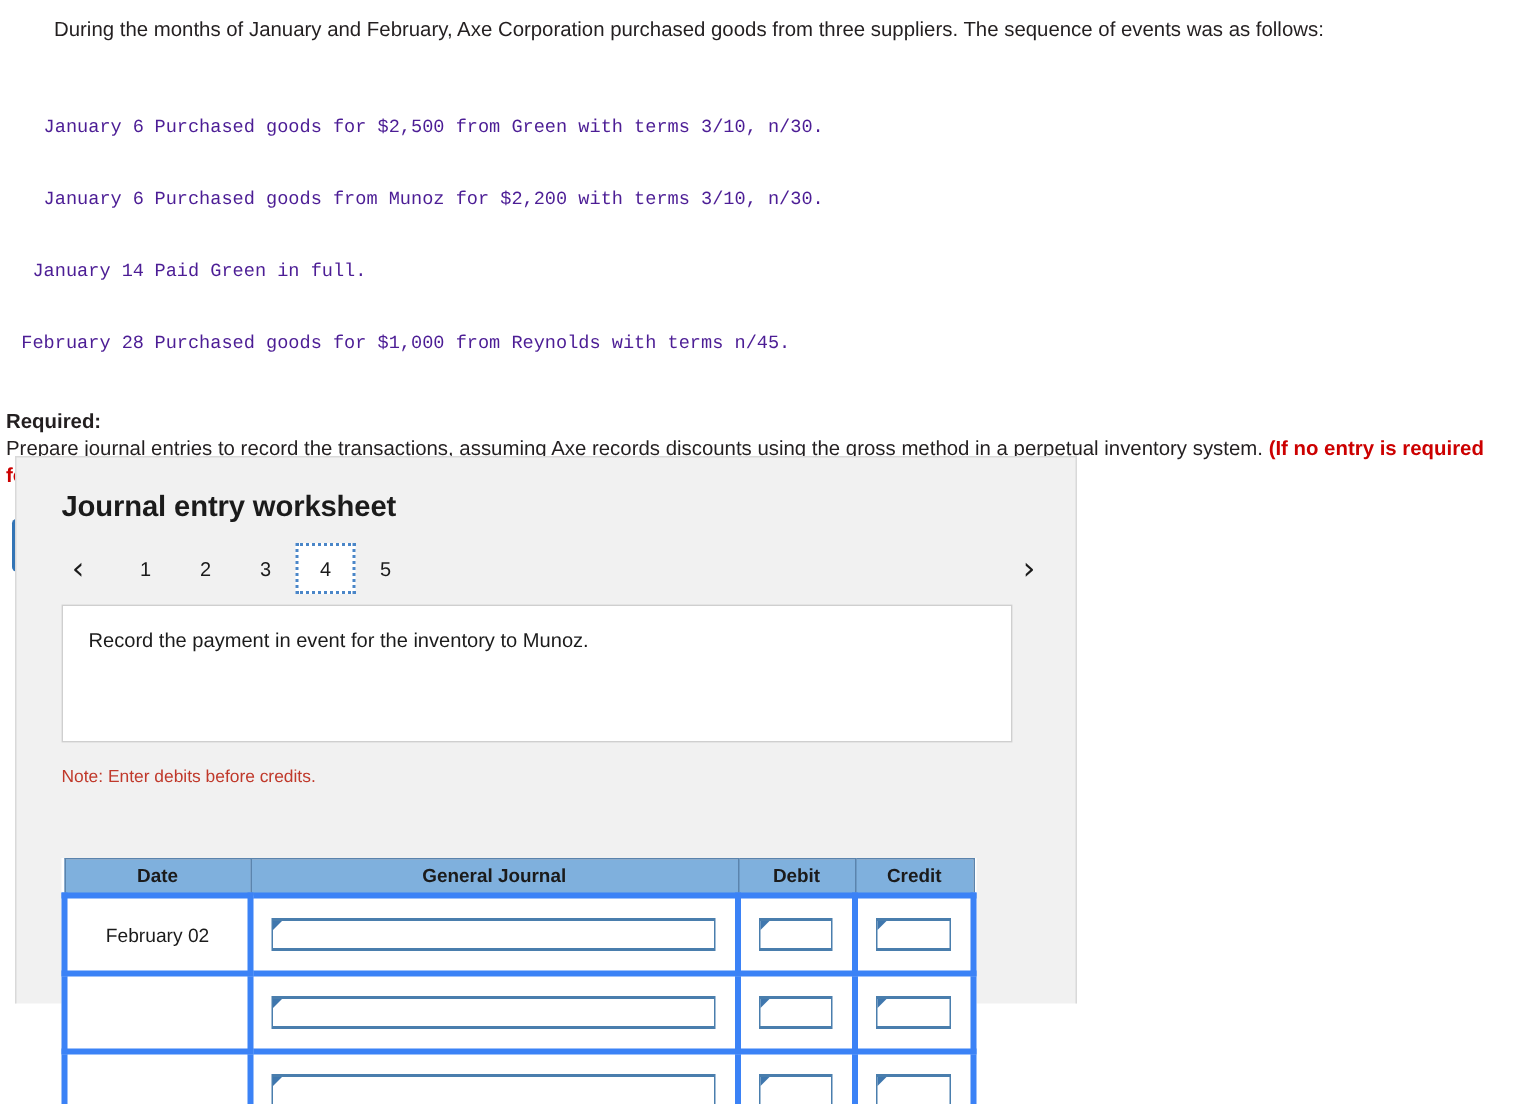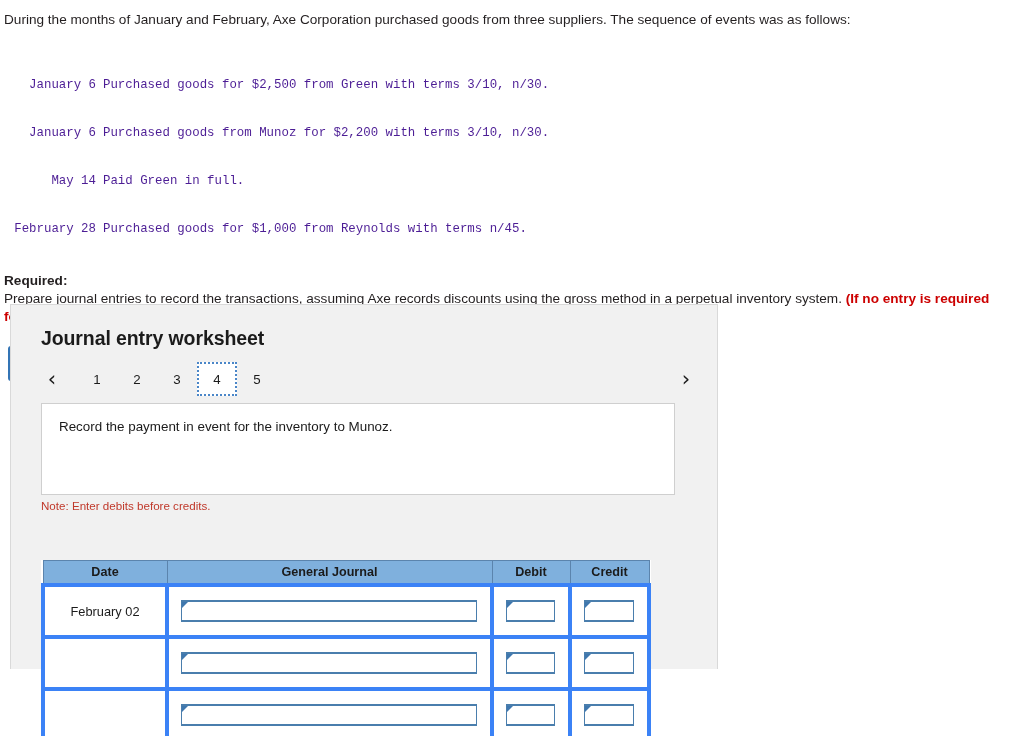--- a/index.html
+++ b/index.html
@@ -18,20 +18,21 @@
     position: relative;
   }
 
   
   .intro {
     padding: 11px 20px 0 4px;
     line-height: 18px;
     font-size: 13.6px;
     color: #231f20;
     max-width: 995px;
+    margin-left: 32px;
   }
 
   
   .txn-list {
     margin: 16px 0 0 0;
     padding: 0 0 0 4px;
     font-family: "Liberation Mono", "DejaVu Sans Mono", monospace;
     font-size: 12.4px;
     line-height: 16px;
     color: #4c1d95;
@@ -150,21 +151,21 @@
     height: 92px;
     background: #ffffff;
     border: 1px solid #cfcfcf;
     box-sizing: border-box;
     padding: 15px 0 0 17px;
     font-size: 13.4px;
     color: #1b1b1b;
   }
 
   .note {
-    margin: 4px 0 0 30px;
+    margin: 16px 0 0 30px;
     color: #c0392b;
     font-size: 11.6px;
   }
 
   
   .jt-wrap {
     margin: 10px 0 0 30px;
     width: 606px;
   }
   table.journal {
@@ -234,21 +235,21 @@
 </head>
 <body>
 
 <div class="intro">
   <span>During the months of January and February, Axe Corporation purchased goods from three suppliers. The sequence of events was as follows:</span>
 </div>
 
 <div class="txn-list">
   <span class="txn-row"><span class="txn-date">January 6</span><span>Purchased goods for $2,500 from Green with terms 3/10, n/30.</span></span>
   <span class="txn-row"><span class="txn-date">January 6</span><span>Purchased goods from Munoz for $2,200 with terms 3/10, n/30.</span></span>
-  <span class="txn-row"><span class="txn-date">May 14</span><span>Paid Green in full.</span></span>
+  <span class="txn-row"><span class="txn-date">January 14</span><span>Paid Green in full.</span></span>
   <span class="txn-row"><span class="txn-date">February 28</span><span>Purchased goods for $1,000 from Reynolds with terms n/45.</span></span>
 </div>
 
 <div class="required-wrap">
   <span class="required-title">Required:</span>
   <span class="required-body"><span>Prepare journal entries to record the transactions, assuming Axe records discounts using the gross method in a perpetual inventory system.</span> <span class="required-red">(If no entry is required for a transaction/event, select "No Journal Entry Required" in the first account field.)</span></span>
 </div>
 
 <div class="btn-wrap">
   <button class="btn-view">View transaction list</button>

